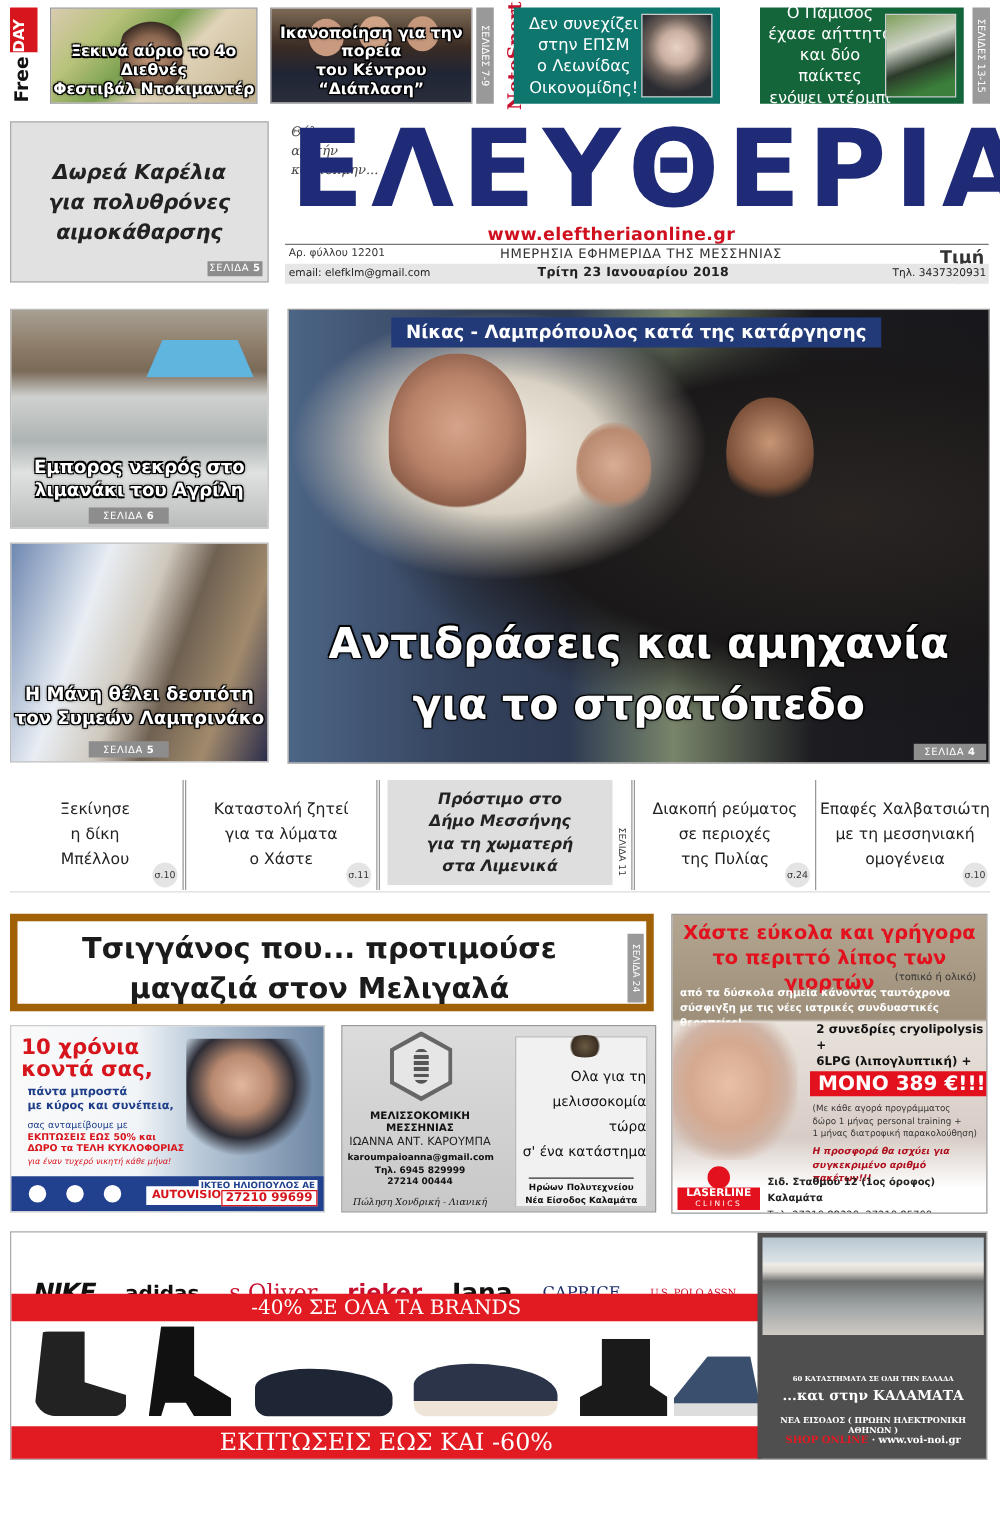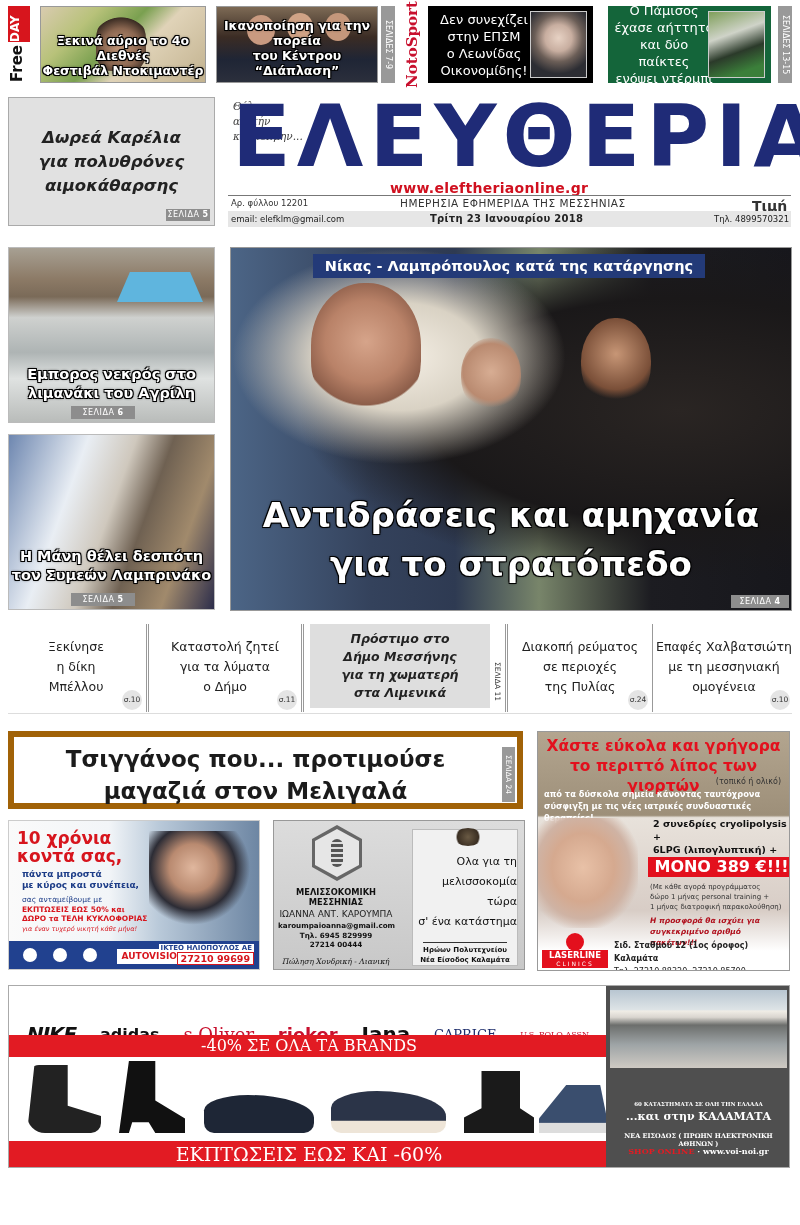--- a/index.html
+++ b/index.html
@@ -15,21 +15,21 @@
   #freeday-logo { left: 8px; top: 6px; width: 22px; height: 76px; }
   #freeday-logo .free { position:absolute; left:0; bottom:0; width:22px; height:40px; background:#fff; }
   .promo-img { border: 1px solid #999; overflow: hidden; }
   .promo1 { left: 40px; top: 6px; width: 166px; height: 77px; background: linear-gradient(135deg, #d9cbb0 0%, #b8c27a 25%, #7aa050 45%, #e0d3b8 60%, #c2b28f 100%); }
   .promo2 { left: 216px; top: 6px; width: 162px; height: 77px; background: linear-gradient(180deg,#7d6a55 0%, #3b2c24 40%, #1f2535 70%, #2b2f3c 100%); }
   .promo-caption { position:absolute; left:0; right:0; bottom:4px; text-align:center; font-size:12.5px; line-height:15px; }
   #notosport-logo { left: 403px; top: 5px; width: 18px; height: 80px; color: #c8102e; font-family: "DejaVu Serif", serif; font-weight: bold; font-size: 15px; display:flex; align-items:center; justify-content:center; }
   .sport-box { top: 6px; height: 77px; color: #fff; font-size: 13px; line-height: 17px; }
   .sport-box .txt { position:absolute; left:6px; top:0; bottom:0; width:100px; display:flex; align-items:center; justify-content:center; text-align:center; }
   .sport-box .photo { position:absolute; right:6px; top:5px; bottom:5px; width:57px; border:1px solid #ccc; }
-  .sport1 { left: 428px; width: 165px; background: #000000; }
+  .sport1 { left: 411px; width: 165px; background: #0f766e; }
   .sport1 .photo { background: radial-gradient(circle at 50% 40%, #e7d2c4 0%, #c8aea0 28%, #6b5e57 50%, #2c2d33 75%); }
   .sport2 { left: 608px; width: 163px; background: #14653a; }
   .sport2 .photo { background: linear-gradient(160deg, #7f9f5a 0%, #cfd3c8 35%, #2b3a2a 60%, #3b7f3a 85%); }
   .side-tag-small { width: 14px; background: #999; color:#fff; font-size:8px; display:flex; align-items:center; justify-content:center; }
 
   
   #karelia-box { left: 8px; top: 97px; width: 207px; height: 129px; background: #e1e1e1; border: 1px solid #aaa; }
   #karelia-box .headline { position:absolute; left:0; right:0; top:28px; text-align:center; font-weight:bold; font-style:italic; font-size:16.5px; line-height:24px; color:#222; }
   #karelia-box .page-tag { position:absolute; right:4px; bottom:4px; width:44px; height:12px; line-height:12px; }
   #motto { left: 233px; top: 99px; font-family: "DejaVu Serif", serif; font-style: italic; font-size: 10.5px; line-height: 15px; color: #444; }
@@ -217,21 +217,21 @@
 <div id="logo" class="abs">ΕΛΕΥΘΕΡΙΑ</div>
 <div id="site-url" class="abs">www.eleftheriaonline.gr</div>
 
 <div class="abs mast-line" style="top:195px;"></div>
 <div id="issue-no" class="abs">Αρ. φύλλου 12201</div>
 <div id="daily-tag" class="abs">ΗΜΕΡΗΣΙΑ ΕΦΗΜΕΡΙΔΑ ΤΗΣ ΜΕΣΣΗΝΙΑΣ</div>
 <div id="price" class="abs">Τιμή 1€</div>
 <div id="email-bar" class="abs"></div>
 <div id="email" class="abs">email: elefklm@gmail.com</div>
 <div id="date" class="abs">Τρίτη 23 Ιανουαρίου 2018</div>
-<div id="phone" class="abs">Τηλ. 4899570321</div>
+<div id="phone" class="abs">Τηλ. 3437320931</div>
 
 <div id="story-agrili" class="abs side-story">
   <div style="position:absolute;left:108px;top:24px;width:86px;height:30px;background:#5fb5de;clip-path:polygon(15% 0,85% 0,100% 100%,0 100%);"></div>
   <div class="caption outline-text">
     <div>Εμπορος νεκρός στο</div>
     <div>λιμανάκι του Αγρίλη</div>
   </div>
   <div class="page-tag"><span>ΣΕΛΙΔΑ</span> <b>6</b></div>
 </div>
 
@@ -262,21 +262,21 @@
       <div>η δίκη</div>
       <div>Μπέλλου</div>
     </div>
     <span class="pg">σ.10</span>
   </div>
   <div class="brief-sep" style="left:138px;"></div>
   <div class="brief" style="left:143px;width:148px;">
     <div>
       <div>Καταστολή ζητεί</div>
       <div>για τα λύματα</div>
-      <div>ο Δήμο</div>
+      <div>ο Χάστε</div>
     </div>
     <span class="pg">σ.11</span>
   </div>
   <div class="brief-sep" style="left:293px;"></div>
   <div class="brief-featured">
     <div>
       <div>Πρόστιμο στο</div>
       <div>Δήμο Μεσσήνης</div>
       <div>για τη χωματερή</div>
       <div>στα Λιμενικά</div>

